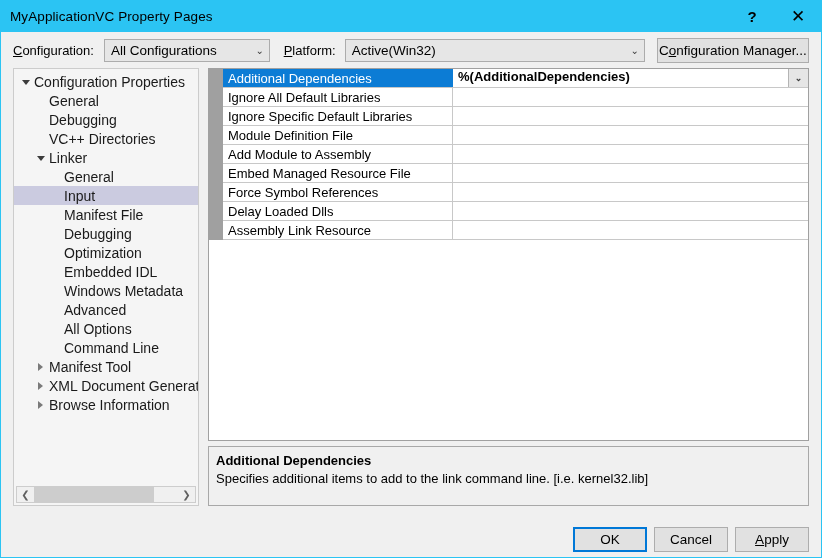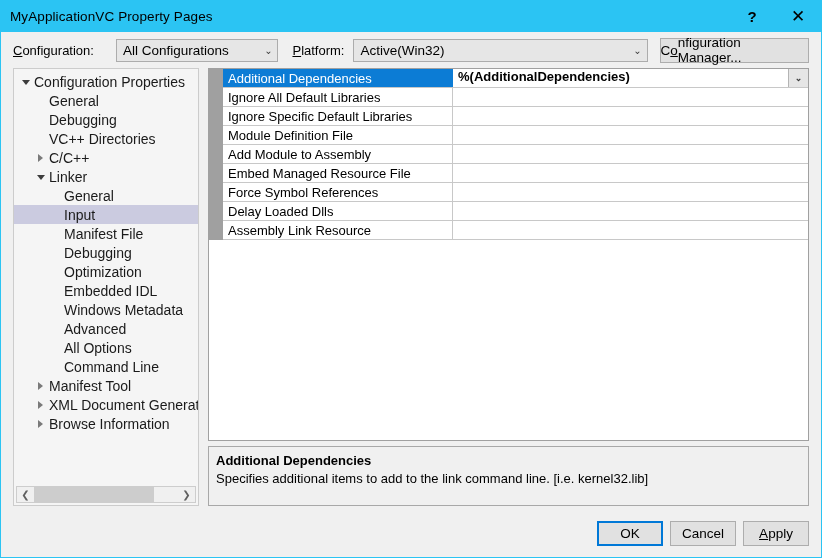--- a/index.html
+++ b/index.html
@@ -91,21 +91,21 @@
     overflow: hidden;
   }
   .combo .chev {
     width: 18px;
     display: flex;
     align-items: center;
     justify-content: center;
     color: #3c3c3c;
     font-size: 10px;
   }
-  #combo-config { width: 174px; margin-left: 22px; }
+  #combo-config { width: 174px; margin-left: 10px; }
   #combo-platform { width: 315px; margin-left: 9px; }
 
   .btn {
     box-sizing: border-box;
     background: #e1e1e1;
     border: 1px solid #adadad;
     font-size: 13.5px;
     color: #000;
     display: flex;
     align-items: center;
@@ -325,23 +325,23 @@
     bottom: 0;
     height: 46px;
     display: flex;
     align-items: flex-start;
     justify-content: flex-end;
     padding-right: 12px;
     box-sizing: border-box;
   }
   .fbtn {
     height: 25px;
-    width: 66px;
+    width: 74px;
     margin-left: 7px;
-    margin-top: 10px;
+    margin-top: 16px;
   }
   .fbtn.default {
     border: 2px solid #0078d7;
     background: #e1e1e1;
   }
 </style>
 </head>
 <body>
 
 <div id="window">
@@ -390,26 +390,20 @@
             <span class="tw"></span>
             <span class="tlabel">General</span>
           </div>
           <div class="tnode" style="padding-left: 19px;">
             <span class="tw"></span>
             <span class="tlabel">Debugging</span>
           </div>
           <div class="tnode" style="padding-left: 19px;">
             <span class="tw"></span>
             <span class="tlabel">VC++ Directories</span>
-          </div>
-          <div class="tnode" style="padding-left: 19px;">
-            <span class="tw">
-              <span class="tri-right"></span>
-            </span>
-            <span class="tlabel">C/C++</span>
           </div>
           <div class="tnode" style="padding-left: 19px;">
             <span class="tw">
               <span class="tri-down"></span>
             </span>
             <span class="tlabel">Linker</span>
           </div>
           <div class="tnode" style="padding-left: 34px;">
             <span class="tw"></span>
             <span class="tlabel">General</span>

